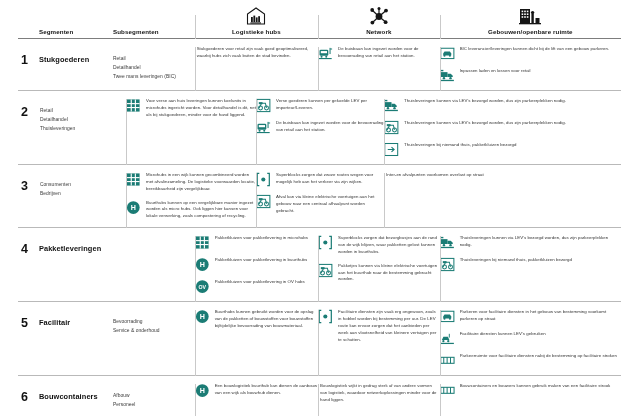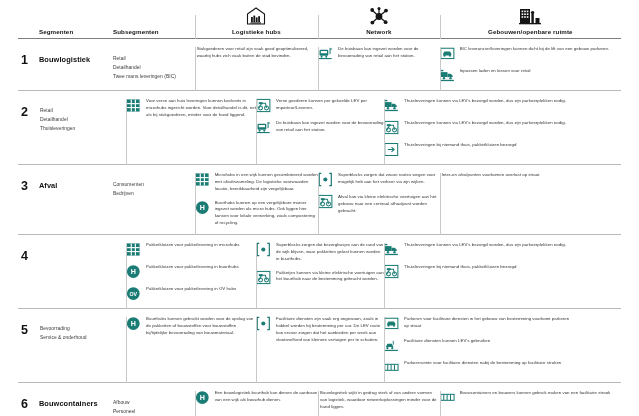--- a/index.html
+++ b/index.html
@@ -132,21 +132,21 @@
       <div class="hdr-lbl hdr-center">Gebouwen/openbare ruimte</div>
     </div>
   </div>
 
   <div id="rows">
   <div class="row first">
     <div class="c c-num">
       <div class="rownum">1</div>
     </div>
     <div class="c c-seg">
-      <div class="rowtitle">Bouwlogistiek</div>
+      <div class="rowtitle">Stukgoederen</div>
     </div>
     <div class="c c-sub">
       <ul class="sublist">
         <li>Retail</li>
             <li>Detailhandel</li>
             <li>Twee mans leveringen (BIC)</li>
       </ul>
     </div>
     <div class="c c-hub cell">
       <div class="vline l"></div>
@@ -289,23 +289,20 @@
               </svg>
             </span>
             <span class="itxt">Thuisleveringen bij niemand thuis, pakketkluizen bezorgd</span>
           </div>
     </div>
   </div>
   <div class="row ">
     <div class="c c-num">
       <div class="rownum">3</div>
     </div>
-    <div class="c c-seg">
-      <div class="rowtitle">Afval</div>
-    </div>
     <div class="c c-sub">
       <ul class="sublist">
         <li>Consumenten</li>
             <li>Bedrijven</li>
       </ul>
     </div>
     <div class="c c-hub cell">
       <div class="vline l"></div>
       <div class="item">
             <span class="ibox">
@@ -360,20 +357,23 @@
     </div>
     <div class="c c-bld cell">
       <div class="vline l"></div>
       <div class="plaintxt">Inter-en afvalpunten voorkomen overlast op straat</div>
     </div>
   </div>
   <div class="row ">
     <div class="c c-num">
       <div class="rownum">4</div>
     </div>
+    <div class="c c-seg">
+      <div class="rowtitle">Pakketleveringen</div>
+    </div>
     <div class="c c-sub">
       <ul class="sublist">
         
       </ul>
     </div>
     <div class="c c-hub cell">
       <div class="vline l"></div>
       <div class="item">
             <span class="ibox">
               <svg width="15" height="15" viewBox="0 0 16 16">
@@ -460,20 +460,23 @@
               </svg>
             </span>
             <span class="itxt">Thuisleveringen bij niemand thuis, pakketkluizen bezorgd</span>
           </div>
     </div>
   </div>
   <div class="row ">
     <div class="c c-num">
       <div class="rownum">5</div>
     </div>
+    <div class="c c-seg">
+      <div class="rowtitle">Facilitair</div>
+    </div>
     <div class="c c-sub">
       <ul class="sublist">
         <li>Bevoorrading</li>
             <li>Service &amp; onderhoud</li>
       </ul>
     </div>
     <div class="c c-hub cell">
       <div class="vline l"></div>
       <div class="item">
             <span class="ibox">

